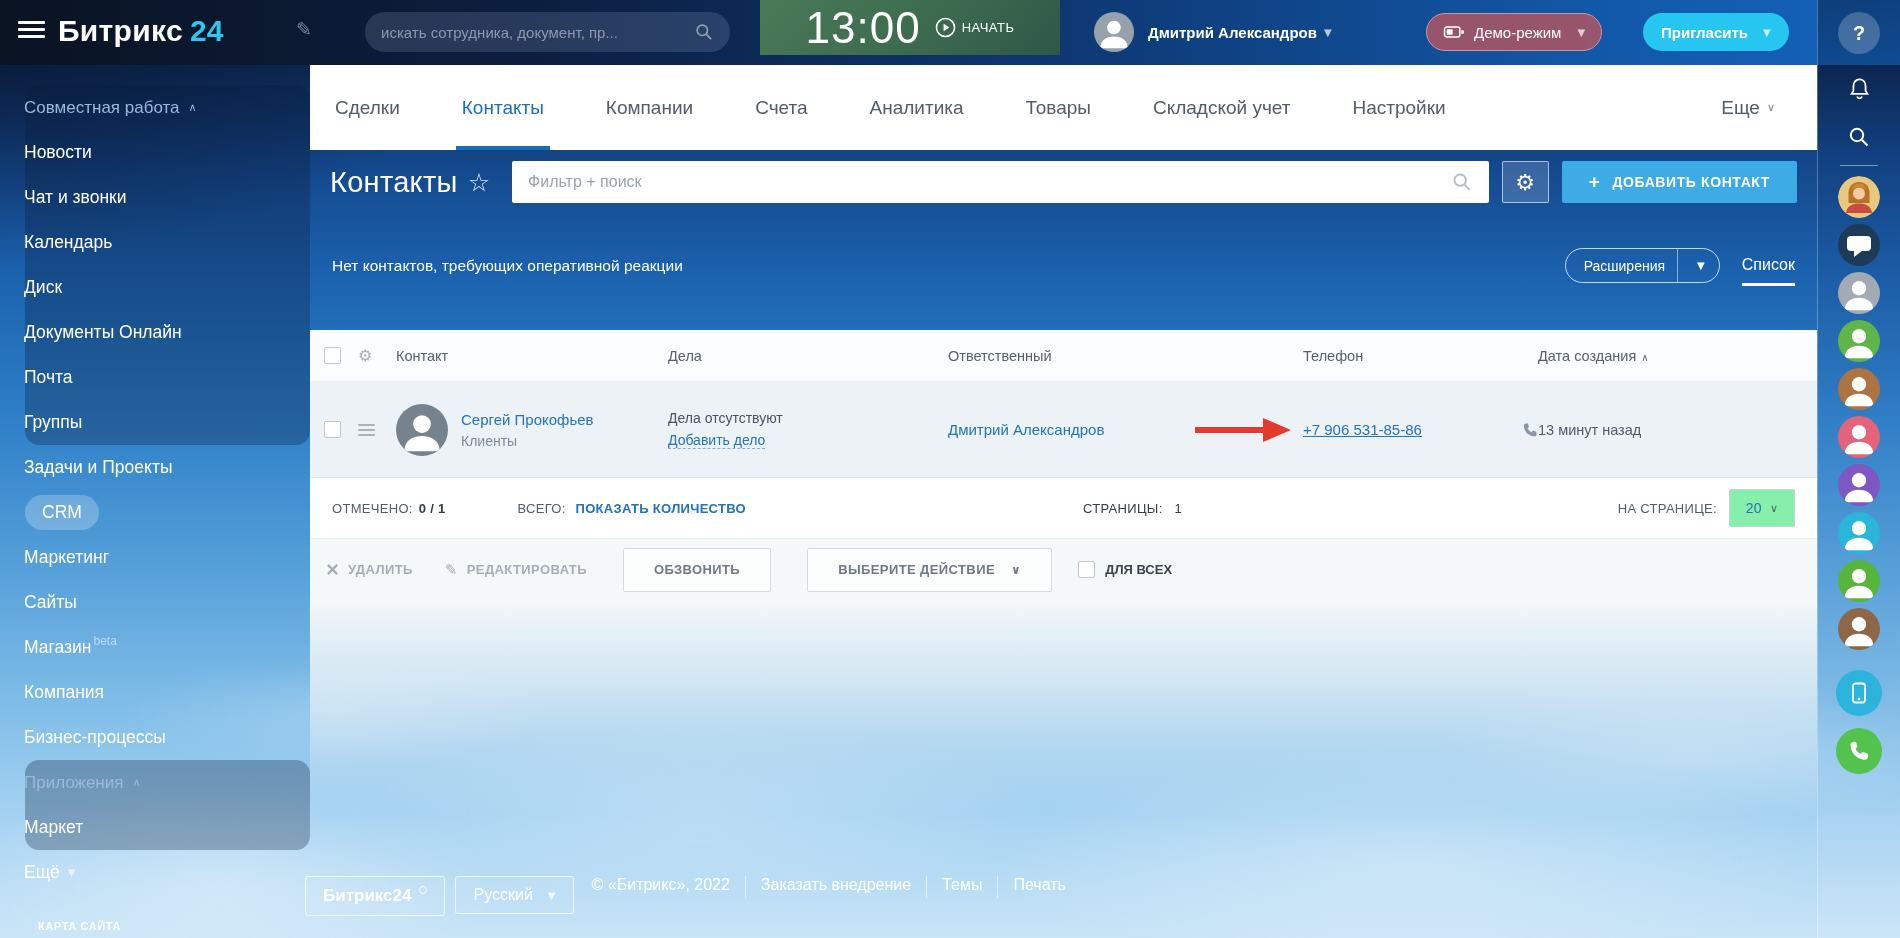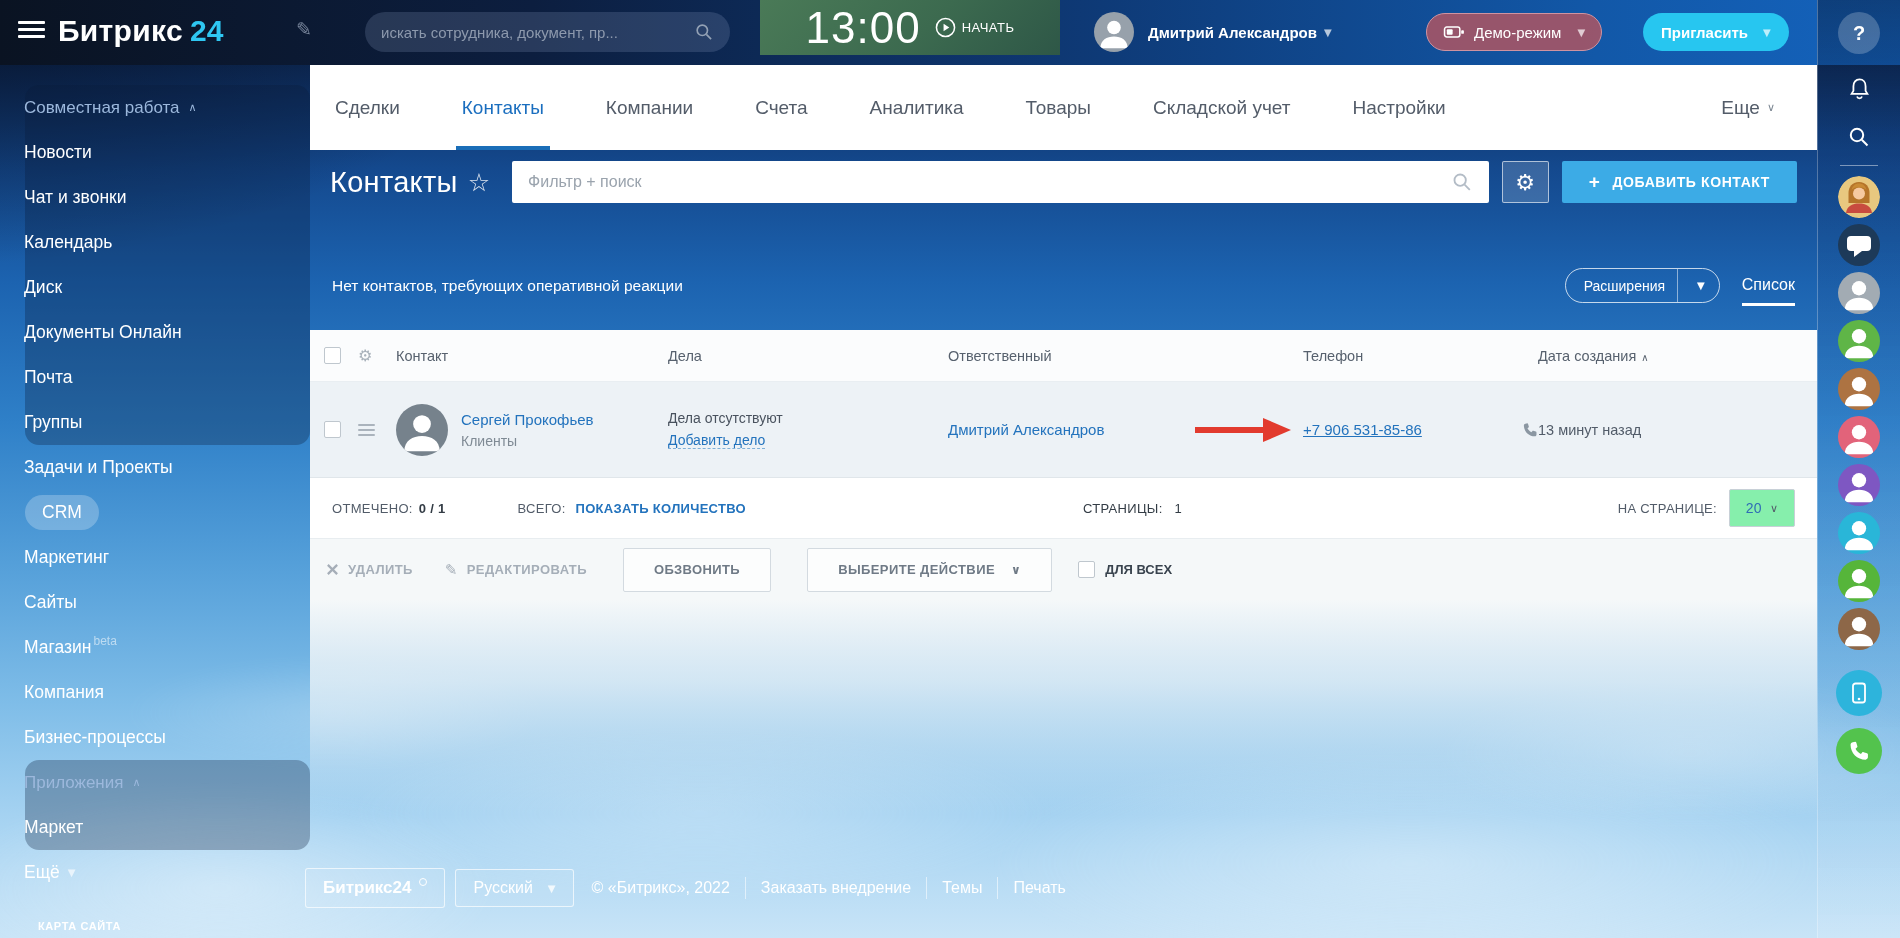--- a/index.html
+++ b/index.html
@@ -79,21 +79,21 @@
   .filterbox input { flex:1; border:none; outline:none; font-size:16px; color:#333; background:transparent; }
   .filterbox input::placeholder { color:#9aa3ad; }
   .gear-btn { width:47px; height:42px; margin-left:13px; border:1px solid rgba(255,255,255,.6); border-radius:2px;
     background:rgba(255,255,255,.16); display:flex; align-items:center; justify-content:center; cursor:pointer;
     color:#fff; font-size:22px; font-family:"DejaVu Sans",sans-serif; }
   .add-btn { height:42px; margin-left:13px; padding:0 27px; background:#3cabe6; border-radius:2px; border:none;
     display:flex; align-items:center; gap:12px; color:#fff; font-size:14px; font-weight:bold; letter-spacing:.6px; cursor:pointer; }
   .add-btn .plus { font-size:19px; font-weight:bold; }
 
   
-  .notice-row { position:absolute; left:310px; right:83px; top:258px; height:55px; z-index:2;
+  .notice-row { position:absolute; left:310px; right:83px; top:238px; height:55px; z-index:2;
     display:flex; align-items:center; padding:0 22px;text-align:right; }
   .notice-text { color:#fff; font-size:15.5px; }
   .ext-pill { margin-left:auto; height:35px; border:1px solid rgba(255,255,255,.75); border-radius:18px;
     display:flex; align-items:center; padding:0 14px 0 18px; color:#fff; font-size:14px; cursor:pointer; gap:12px; }
   .ext-pill .vdiv { width:1px; height:33px; background:rgba(255,255,255,.5); }
   .view-switch { margin-left:22px; color:#fff; font-size:16px; cursor:pointer; position:relative; padding-bottom:2px; }
   .view-switch::after { content:""; position:absolute; left:0; right:0; bottom:-10px; height:3px; background:#fff; }
 
   
   .list-card { position:absolute; left:310px; right:83px; top:330px; z-index:2; }
@@ -142,21 +142,21 @@
     letter-spacing:.4px; cursor:pointer; background:none; border:none; }
   .ghost-btn + .ghost-btn { margin-left:32px; }
   .ghost-btn .gicon { font-size:15px; font-family:"DejaVu Sans",sans-serif; }
   .outline-btn { height:44px; border:1px solid #d3dae0; border-radius:2px; background:#fcfdfd; color:#6f7a86;
     font-size:13px; font-weight:bold; letter-spacing:.4px; padding:0 30px; margin-left:36px;
     display:flex; align-items:center; gap:16px; cursor:pointer; }
   .forall { display:flex; align-items:center; gap:10px; margin-left:26px; color:#39434e; font-size:13px; font-weight:bold; }
   .fade { height:215px; background:linear-gradient(180deg,#f5f8f9 0%, rgba(245,248,249,.72) 38%, rgba(245,248,249,0) 100%); }
 
   
-  .footer { position:absolute; left:305px; bottom:30px; z-index:2; display:flex; align-items:center; color:#fff; }
+  .footer { position:absolute; left:305px; bottom:22px; z-index:2; display:flex; align-items:flex-start; color:#fff; }
   .f-btn { border:1px solid rgba(255,255,255,.68); border-radius:3px; padding:9px 17px; font-size:16px;
     display:flex; align-items:center; gap:8px; cursor:pointer; background:rgba(255,255,255,.06); }
   .f-logo { font-weight:bold; font-size:17px; }
   .f-logo .reg { width:8px; height:8px; border:1.3px solid #fff; border-radius:50%; display:inline-block; position:relative; top:-6px; }
   .f-lang { margin-left:10px; }
   .f-copy { margin-left:18px; font-size:16px; }
   .f-sep { width:1px; height:22px; background:rgba(255,255,255,.55); margin:0 15px; }
   .f-link { font-size:16px; cursor:pointer; white-space:nowrap; }
 
   

